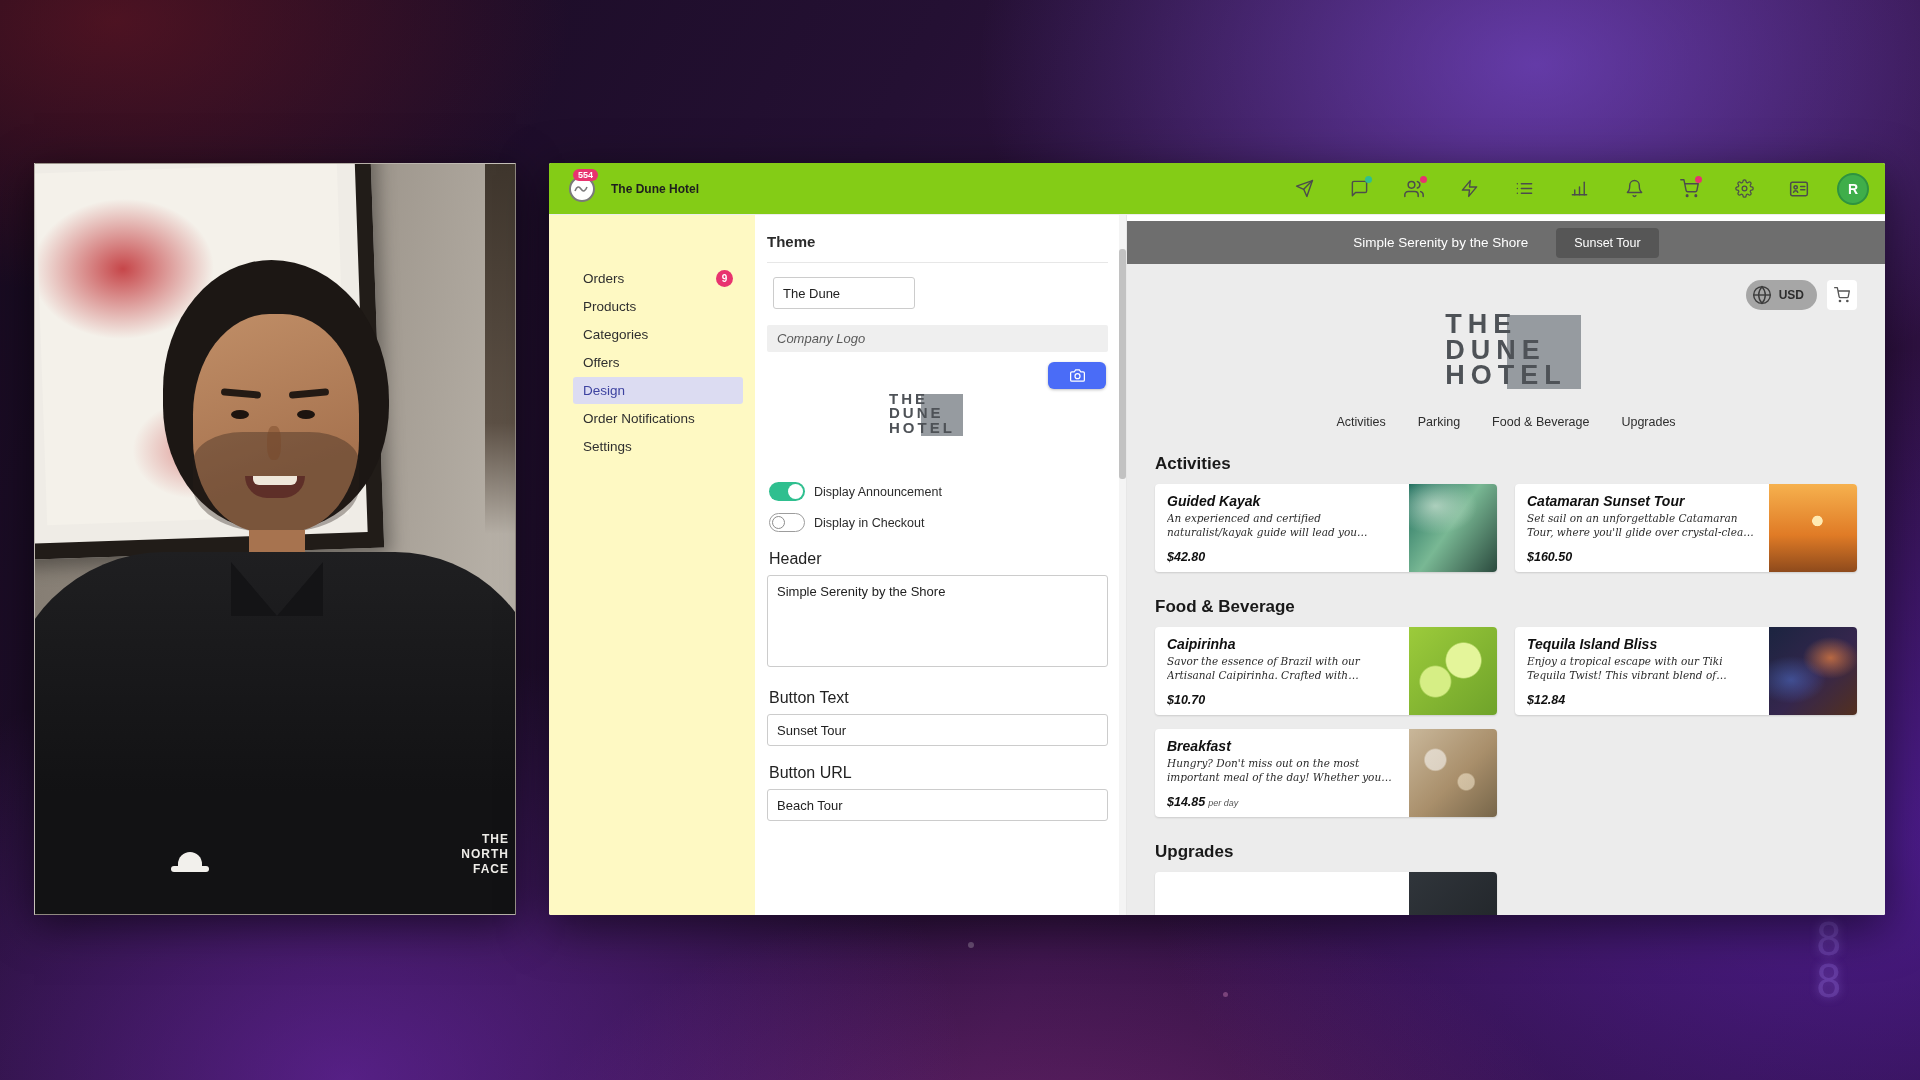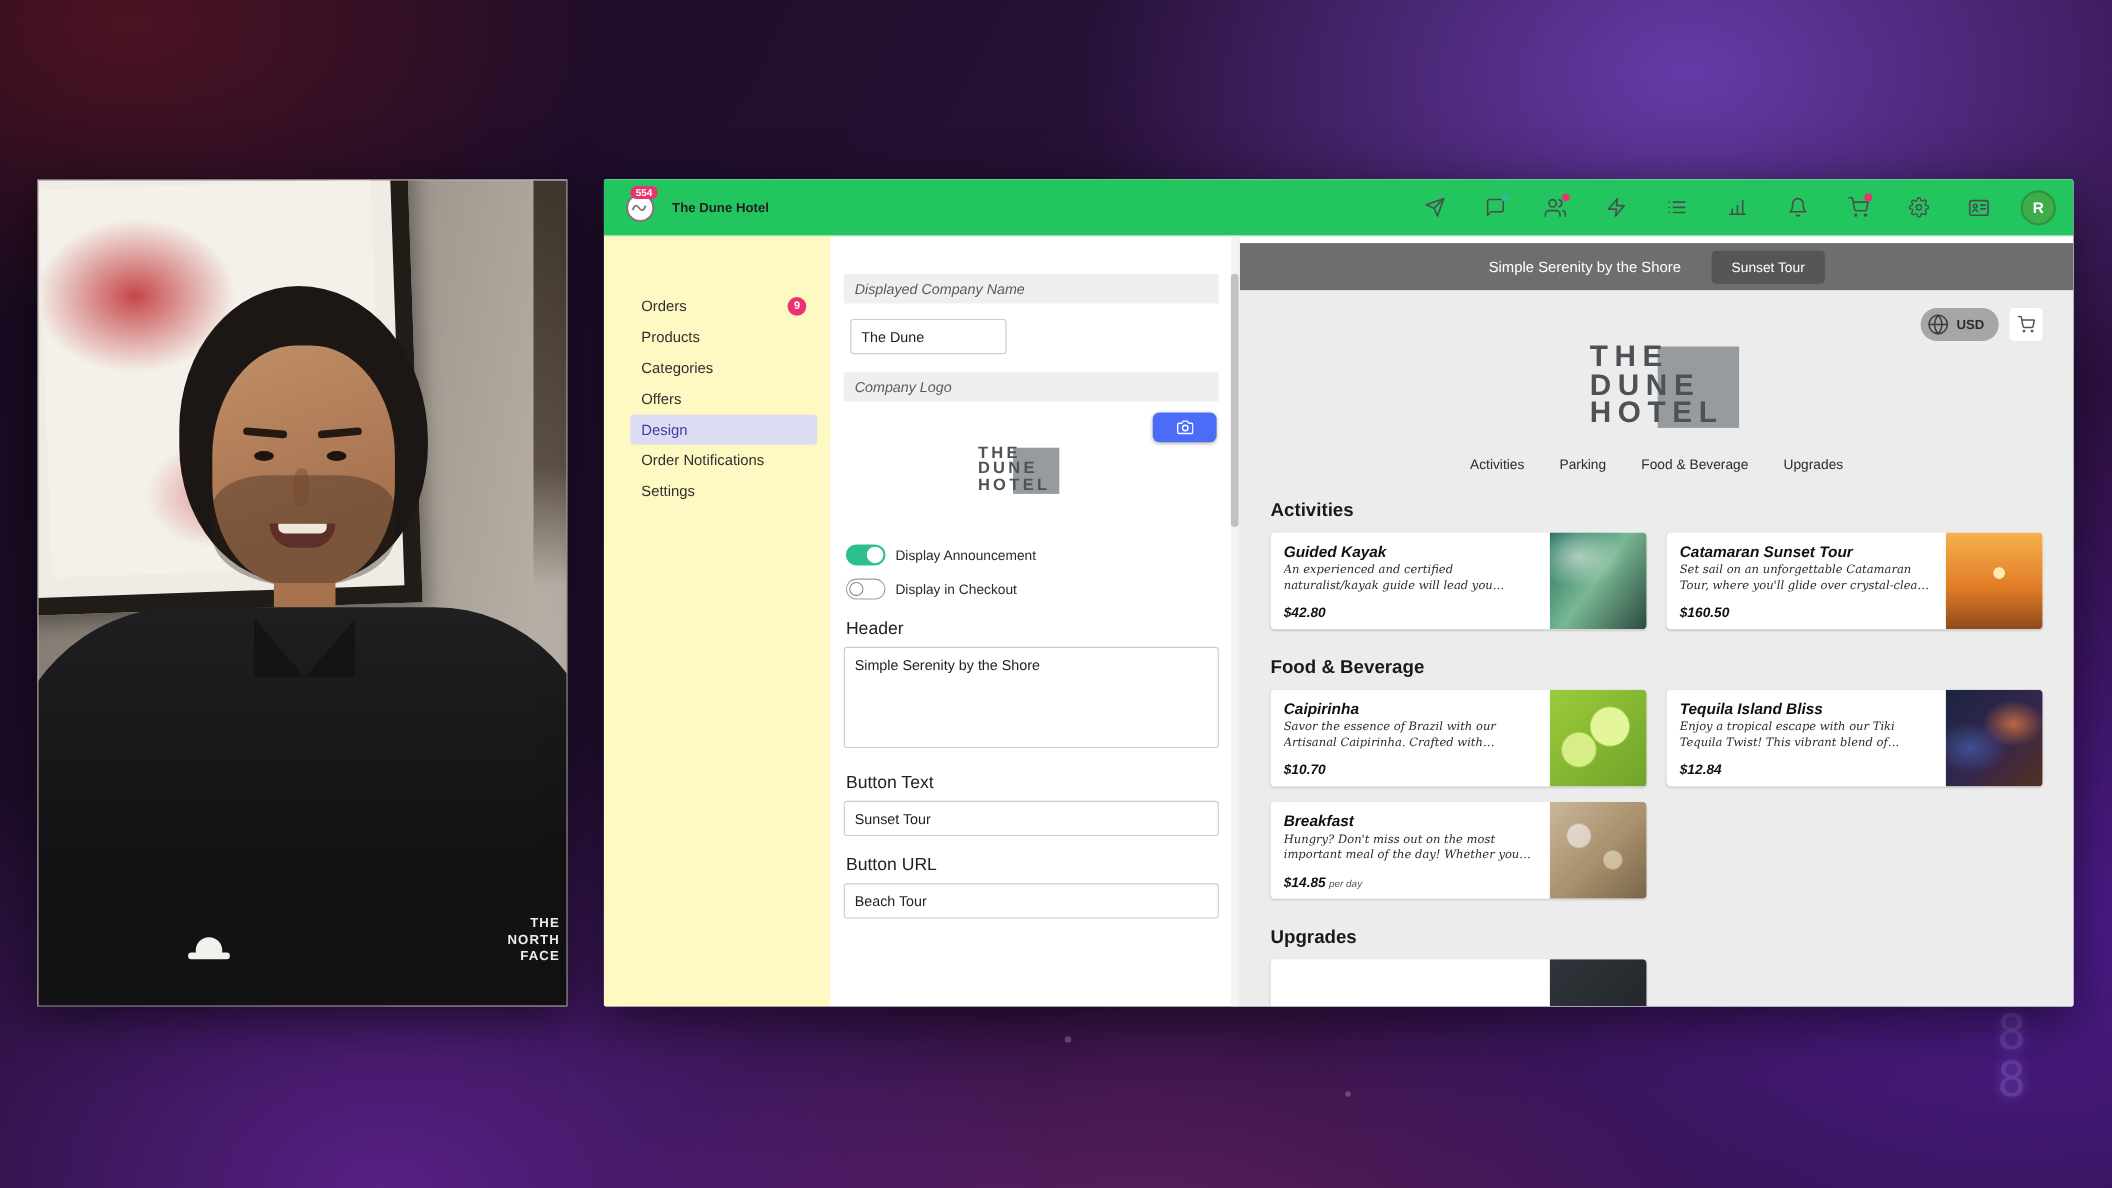--- a/index.html
+++ b/index.html
@@ -85,21 +85,21 @@
   }
 
   
   .app{
     position:absolute; left:549px; top:163px; width:1336px; height:752px;
     background:#fff; display:flex; flex-direction:column; overflow:hidden;
     box-shadow:0 12px 48px rgba(0,0,0,.55); border-radius:2px;
   }
   .topbar{
     flex:0 0 52px; display:flex; align-items:center; justify-content:space-between;
-    padding:0 16px 0 20px; background:#22c55e; border-bottom:1px solid #ededed;
+    padding:0 16px 0 20px; background:#84cc16; border-bottom:1px solid #ededed;
   }
   .topbar-left{ display:flex; align-items:center; gap:10px; }
   .app-logo{ position:relative; width:26px; height:26px; border:2px solid #7a7a7a; border-radius:50%; background:#fff; }
   .app-logo svg{ position:absolute; left:3px; top:5px; }
   .badge-554{
     position:absolute; left:2px; top:-9px; background:#e8336f; color:#fff;
     font-size:9px; font-weight:bold; padding:1px 5px; border-radius:8px; white-space:nowrap;
   }
   .app-title{ font-size:12px; font-weight:bold; color:#1e1e1e; margin-left:6px; }
   .topbar-icons{ display:flex; align-items:center; gap:21px; }
@@ -373,22 +373,22 @@
         </div>
         <div class="side-item">
           <span>Order Notifications</span>
         </div>
         <div class="side-item">
           <span>Settings</span>
         </div>
       </div>
 
       <div class="editor">
-
-        <div class="band">Displayed Company Name</div>
+        <h2>Theme</h2>
+
         <input class="ed-input small" value="The Dune" style="">
 
         <div class="band">Company Logo</div>
         <div class="logo-zone">
           <button class="camera-btn">
             <svg width="15" height="15" viewBox="0 0 24 24" fill="none" stroke="#fff" stroke-width="2" stroke-linecap="round" stroke-linejoin="round">
                 <path d="M23 19a2 2 0 0 1-2 2H3a2 2 0 0 1-2-2V8a2 2 0 0 1 2-2h4l2-3h6l2 3h4a2 2 0 0 1 2 2z"></path>
                 <circle cx="12" cy="13" r="4"></circle>
               </svg>
           </button>

